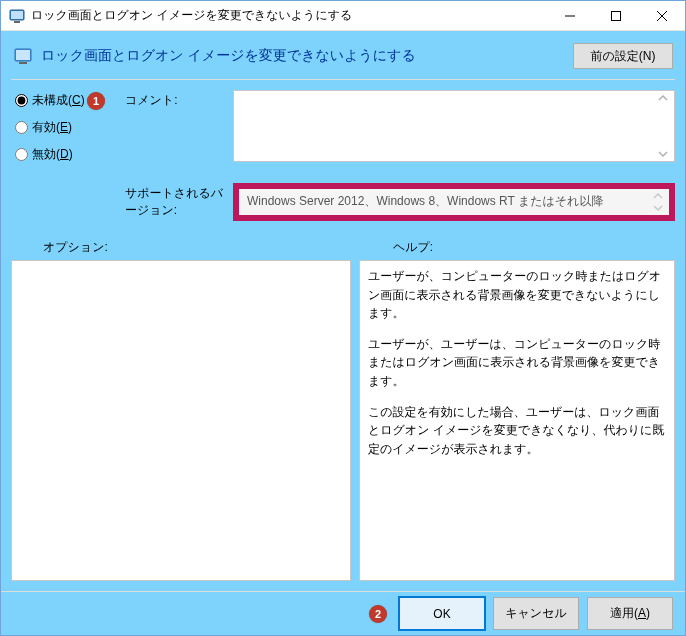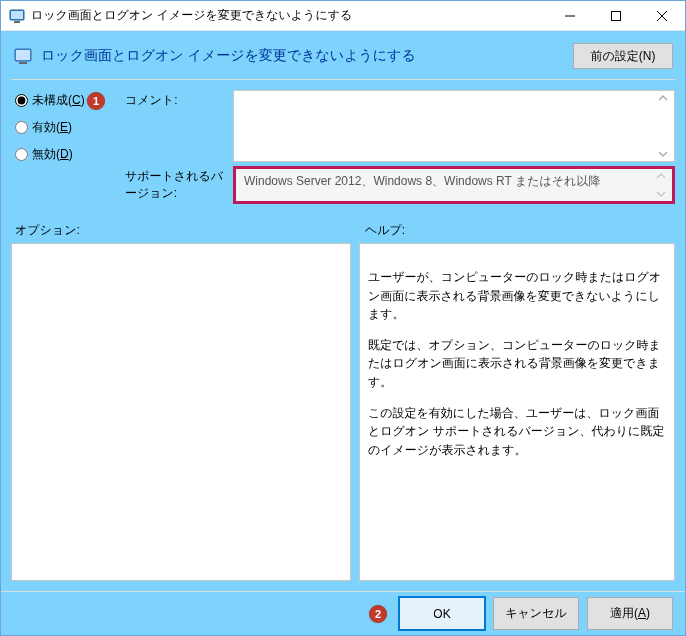--- a/index.html
+++ b/index.html
@@ -94,21 +94,21 @@
     position: relative;
     font-size: 12px;
   }
   .radio-row input { margin: 0 4px 0 0; accent-color: #000; }
   .underline { text-decoration: underline; }
 
   .right-fields {
     flex: 1;
     display: flex;
     flex-direction: column;
-    gap: 4px;
+    gap: 21px;
     justify-content: space-between;
   }
   .field-row {
     display: flex;
     align-items: flex-start;
   }
   .field-label {
     width: 108px;
     padding-top: 2px;
     text-align: left;
@@ -119,56 +119,57 @@
     border: 1px solid #c7c7c7;
     background: #fff;
     position: relative;
     padding: 4px 20px 4px 6px;
     font-size: 12px;
     overflow: hidden;
   }
   .supported-box {
     flex: 1;
     height: 38px;
-    border: 3px solid #be185d;
+    border: 6px solid #be185d;
     background: #f5f5f5;
     position: relative;
     padding: 4px 20px 4px 8px;
     font-size: 12px;
     color: #555;
   }
   .scroll-hint {
     position: absolute;
     right: 2px;
     width: 16px;
     color: #b0b0b0;
     display: flex;
     flex-direction: column;
     justify-content: space-between;
   }
 
   .section-labels {
     display: flex;
     margin-top: 18px;
     margin-bottom: 4px;
+    margin-left: 28px;
   }
   .section-labels .lbl-options { width: 346px; padding-left: 4px; }
   .section-labels .lbl-help { padding-left: 8px; }
 
   .panels {
     display: flex;
     flex: 1;
     min-height: 0;
     gap: 8px;
   }
   .panel {
     border: 1px solid #c7c7c7;
     background: #fff;
     flex: 1;
-    padding: 24px 8px;
+    padding: 6px 8px;
     font-size: 12px;
     line-height: 1.55;
     overflow: hidden;
   }
   .panel.options { width: 340px; flex: 0 0 340px; }
   .panel.help p { margin: 0 0 12px 0; }
 
   .footer {
     height: 44px;
     border-top: 1px solid #dcdcdc;
@@ -318,22 +319,22 @@
 
     <div class="section-labels">
       <div class="lbl-options">オプション:</div>
       <div class="lbl-help">ヘルプ:</div>
     </div>
 
     <div class="panels">
       <div class="panel options"></div>
       <div class="panel help">
         <p>ユーザーが、コンピューターのロック時またはログオン画面に表示される背景画像を変更できないようにします。</p>
-        <p>既定では、オプション、コンピューターのロック時またはログオン画面に表示される背景画像を変更できます。</p>
-        <p>この設定を有効にした場合、ユーザーは、ロック画面とログオン サポートされるバージョン、代わりに既定のイメージが表示されます。</p>
+        <p>ユーザーが、ユーザーは、コンピューターのロック時またはログオン画面に表示される背景画像を変更できます。</p>
+        <p>この設定を有効にした場合、ユーザーは、ロック画面とログオン イメージを変更できなくなり、代わりに既定のイメージが表示されます。</p>
       </div>
     </div>
 
   </div>
 
   <div class="footer">
     <span class="callout c2">2</span>
     <button class="btn ok-btn">
       <span>OK</span>
     </button>

